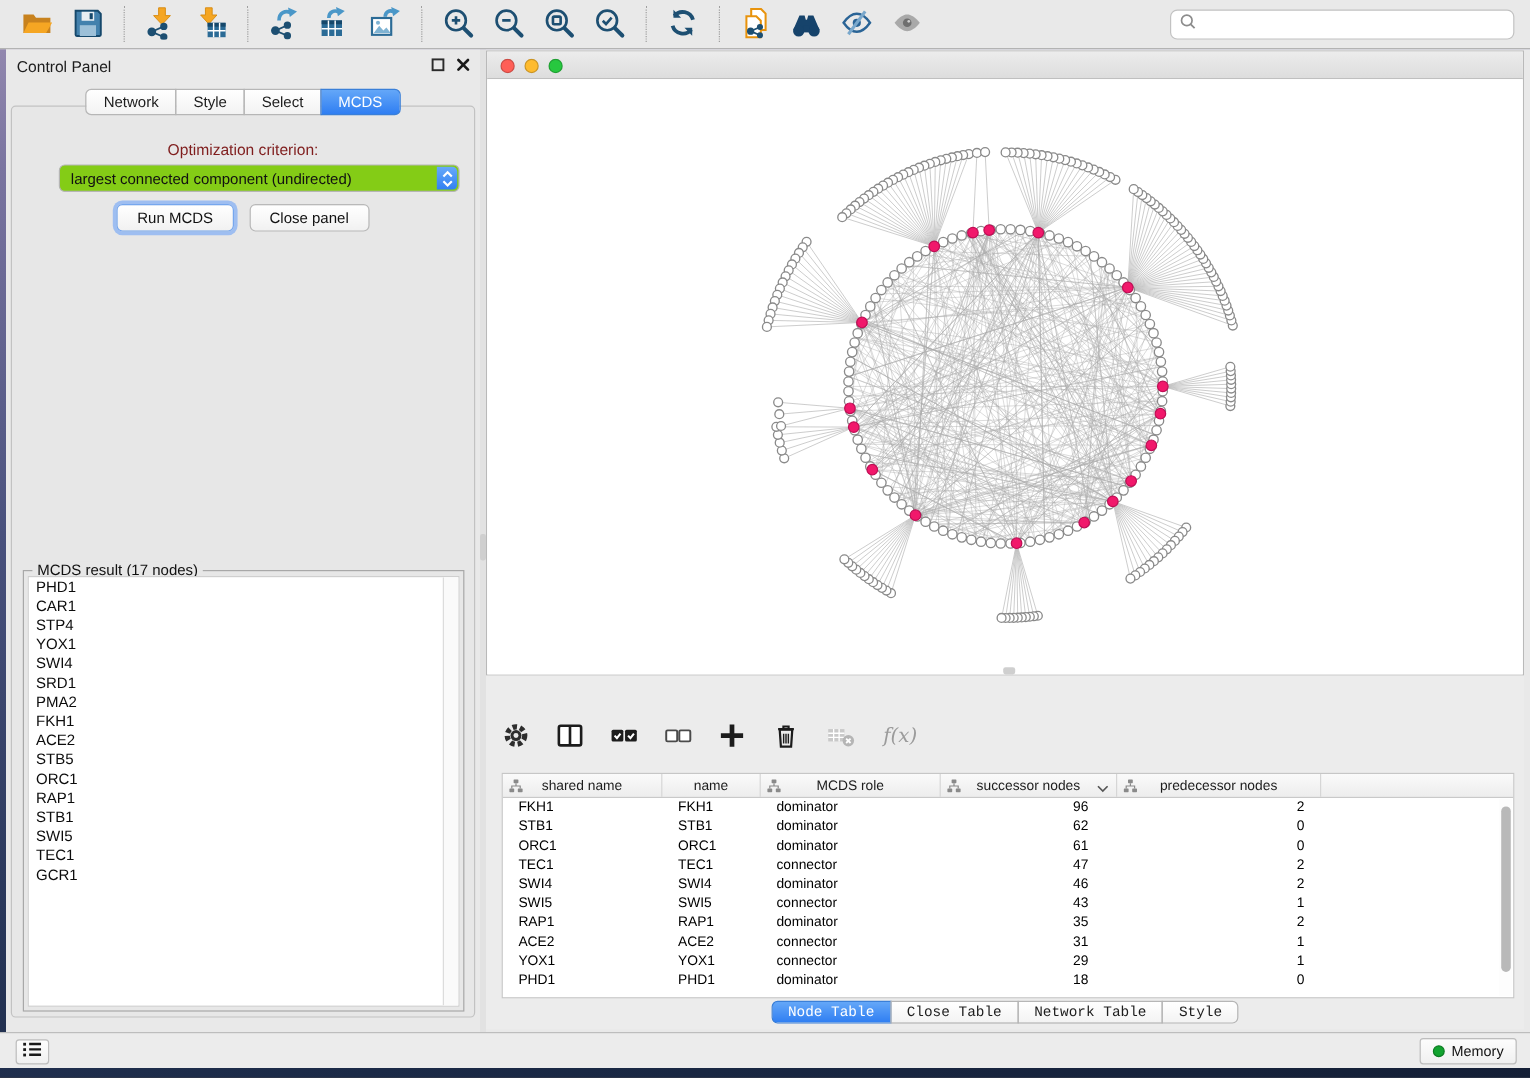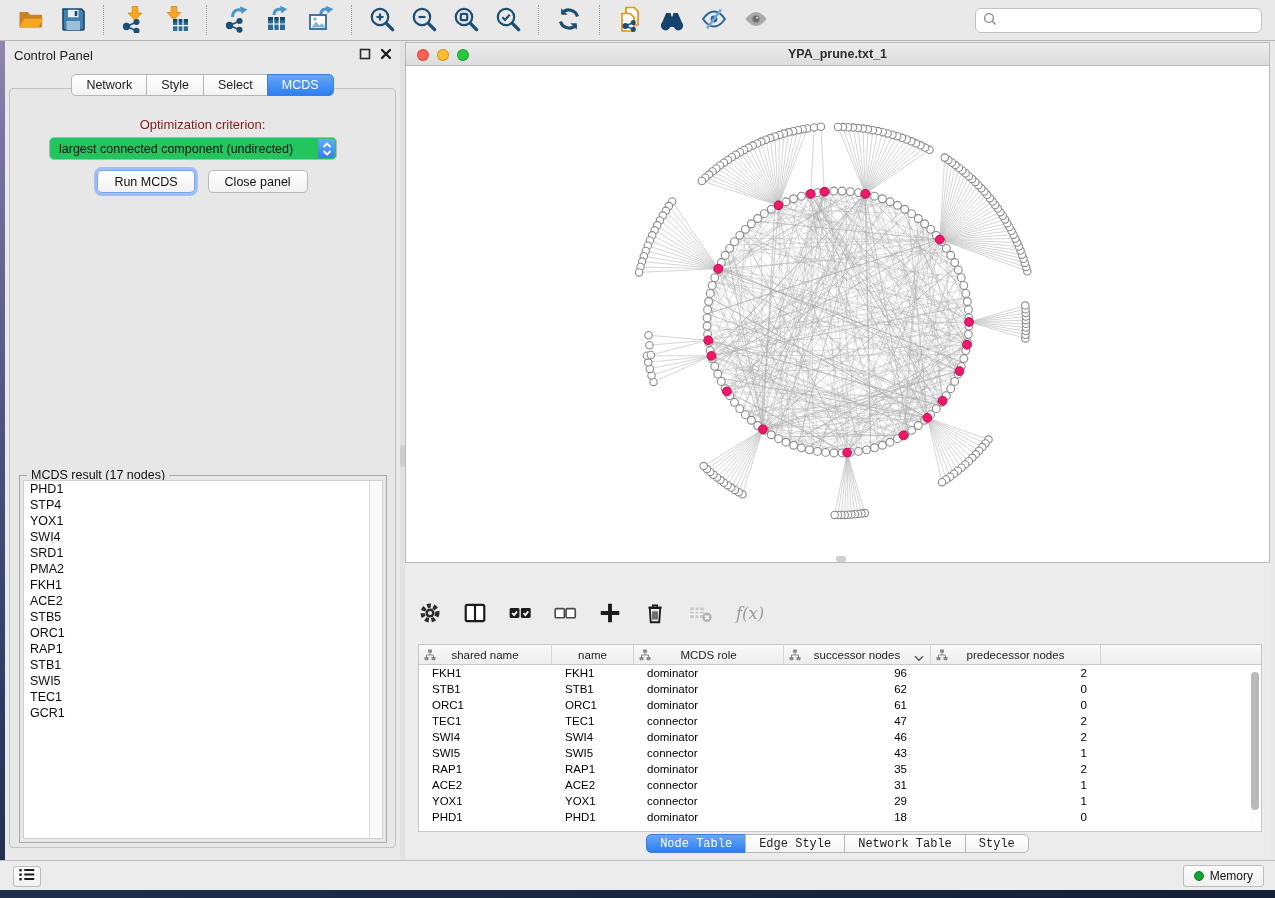--- a/index.html
+++ b/index.html
@@ -27,21 +27,21 @@
   .cp-content { position:absolute; left:4px; top:47px; width:387px; height:760px; background:#e7e7e7;
                 border:1px solid #c2c2c2; border-radius:4px; }
   .cp-tabs { position:absolute; left:0; top:33px; width:100%; display:flex; justify-content:center; z-index:3; }
   .seg { display:inline-flex; }
   .seg .seg-btn { background:linear-gradient(#ffffff,#f3f3f3); border:1px solid #b6b6b6; margin-left:-1px;
                   font-size:12.5px; color:#1c1c1c; padding:3px 14px; height:22px; cursor:default; }
   .seg .seg-btn:first-child { border-radius:5px 0 0 5px; margin-left:0; }
   .seg .seg-btn:last-child { border-radius:0 5px 5px 0; }
   .seg .seg-btn.sel { background:linear-gradient(#64a7f8,#2f7ef2); border-color:#3a7fd8; color:#fff; }
   .opt-label { position:absolute; left:0; top:28px; width:100%; text-align:center; font-size:13px; color:#7f1d1d; }
-  .cp-select { position:absolute; left:39px; top:48px; width:288px; height:23px; background:#22c55e;
+  .cp-select { position:absolute; left:39px; top:48px; width:334px; height:23px; background:#84cc16;
                border:1px solid #b5b5b5; border-radius:5px; display:flex; align-items:center; font-size:12.5px;
                color:#111; padding-left:9px; }
   .cp-select .sel-arrows { position:absolute; right:1px; top:1px; bottom:1px; width:17px;
                background:linear-gradient(#67a9f9,#3180f3); border-radius:0 4px 4px 0;
                display:flex; align-items:center; justify-content:center; }
   .cp-buttons { position:absolute; left:0; top:81px; width:100%; display:flex; justify-content:center; gap:13px; }
   .btn { background:linear-gradient(#ffffff,#f1f1f1); border:1px solid #b9b9b9; border-radius:5px;
          font-size:12.5px; color:#111; height:23px; padding:0 16px; cursor:default; }
   .btn.focus-ring { box-shadow:0 0 0 3px rgba(98,156,250,.55); border-color:#76a7ee; }
   .fieldset { position:absolute; left:9px; top:386px; width:368px; height:368px; border:1px solid #a8a8a8; }
@@ -306,20 +306,21 @@
       </div>
       <div class="cp-buttons">
         <button class="btn focus-ring">Run MCDS</button>
         <button class="btn">Close panel</button>
       </div>
       <div class="fieldset">
         <span class="legend">MCDS result (17 nodes)</span>
         <div class="listbox">
           <div id="mcds-list">
               <div class="list-item">PHD1</div>
+              <div class="list-item">CAR1</div>
               <div class="list-item">STP4</div>
               <div class="list-item">YOX1</div>
               <div class="list-item">SWI4</div>
               <div class="list-item">SRD1</div>
               <div class="list-item">PMA2</div>
               <div class="list-item">FKH1</div>
               <div class="list-item">ACE2</div>
               <div class="list-item">STB5</div>
               <div class="list-item">ORC1</div>
               <div class="list-item">RAP1</div>
@@ -348,21 +349,20 @@
 
   <div class="right-bg"></div>
 
   <div class="network-window">
     <div class="titlebar">
       <span class="lights">
         <span class="light" style="background:#ff5f57"></span>
         <span class="light" style="background:#febb2e"></span>
         <span class="light" style="background:#27c83f"></span>
       </span>
-      <div class="win-title">YPA_prune.txt_1</div>
     </div>
     <div class="net-content">
       <svg id="graph-svg" width="863" height="496">
           <line x1="312.3255450488193" y1="202.71749975707013" x2="527.4948901922049" y2="345.6756708766582" class="edge"></line>
           <line x1="312.3255450488193" y1="202.71749975707013" x2="546.7961750857461" y2="319.1097313073247" class="edge"></line>
           <line x1="312.3255450488193" y1="202.71749975707013" x2="423.7744419416599" y2="125.25849857589643" class="edge"></line>
           <line x1="312.3255450488193" y1="202.71749975707013" x2="440.2255580583401" y2="386.7415014241036" class="edge"></line>
           <line x1="312.3255450488193" y1="202.71749975707013" x2="556.5884036346652" y2="296.4812262631181" class="edge"></line>
           <line x1="312.3255450488193" y1="202.71749975707013" x2="464.57837521859597" y2="129.11560589214935" class="edge"></line>
           <line x1="312.3255450488193" y1="202.71749975707013" x2="361.80668985775145" y2="366.606958240764" class="edge"></line>
@@ -1334,21 +1334,21 @@
             <div class="td r" style="width: 170px; padding-right: 14px;">0</div>
           </div>
         </div>
       <div class="tscroll">
           <div class="tthumb"></div>
         </div>
     </div>
     <div class="tp-tabs">
         <span class="seg" id="table-tabs">
           <button class="seg-btn sel">Node Table</button>
-          <button class="seg-btn">Edge Style</button>
+          <button class="seg-btn">Close Table</button>
           <button class="seg-btn">Network Table</button>
           <button class="seg-btn">Style</button>
         </span>
       </div>
   </div>
 
   <div class="statusbar">
     <span class="list-btn">
       <span>
         <svg width="18" height="15" viewBox="0 0 20 16">

